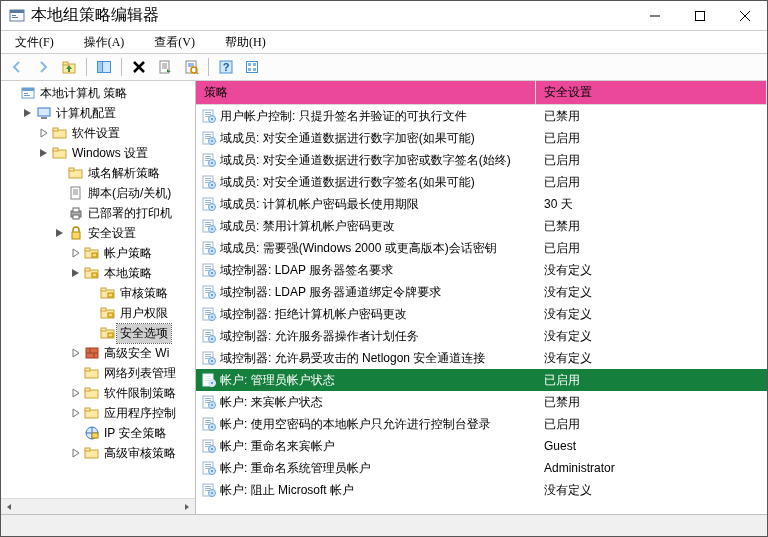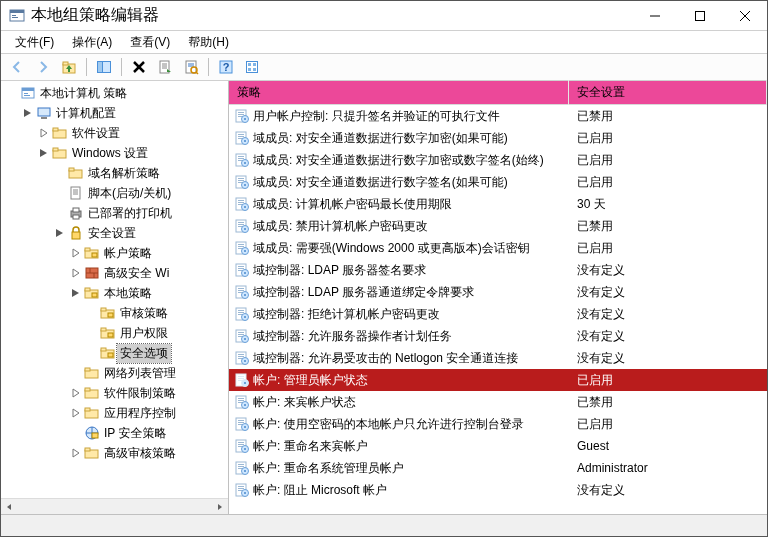--- a/index.html
+++ b/index.html
@@ -4,39 +4,39 @@
 <style>
   * { box-sizing: border-box; }
   html, body { margin: 0; padding: 0; font-family: "Microsoft YaHei", "Segoe UI", Tahoma, sans-serif; font-size: 12px; color: #000; background: #fff; }
   .window { width: 768px; height: 537px; border: 1px solid #555; display: flex; flex-direction: column; background: #fff; }
   .titlebar { height: 30px; display: flex; align-items: center; padding: 0 0 0 8px; border-bottom: 1px solid #d0d0d0; }
   .titlebar .icon { width: 16px; height: 16px; margin-right: 6px; }
   .titlebar-text { flex: 1 1 auto; font-size: 16px; }
   .win-controls { display: flex; height: 100%; }
   .win-btn { width: 45px; display: flex; align-items: center; justify-content: center; cursor: default; }
   .win-btn svg { display: block; }
-  .menubar { height: 22px; display: flex; align-items: center; padding: 0 6px; gap: 2px; }
+  .menubar { height: 22px; display: flex; align-items: center; padding: 0 6px; gap: 14px; font-family: Liberation Serif, serif; }
   .menu-item { padding: 2px 8px; cursor: default; }
   .toolbar { height: 28px; display: flex; align-items: center; padding: 0 4px; gap: 2px; border-top: 1px solid #d0d0d0; border-bottom: 1px solid #d0d0d0; background: #fcfcfc; }
   .tb-sep { width: 1px; height: 18px; background: #c0c0c0; margin: 0 3px; }
   .tb-btn { width: 24px; height: 24px; display: flex; align-items: center; justify-content: center; cursor: default; border: 1px solid transparent; }
   .tb-btn.disabled { opacity: 0.45; }
   .body { flex: 1 1 auto; display: flex; min-height: 0; }
-  .tree-pane { width: 228px; border-right: 1px solid #c0c0c0; overflow-y: hidden; overflow-x: hidden; position: relative; padding: 2px 0; }
+  .tree-pane { width: 195px; border-right: 1px solid #c0c0c0; overflow-y: hidden; overflow-x: hidden; position: relative; padding: 2px 0; }
   .list-pane { flex: 1 1 auto; display: flex; flex-direction: column; min-width: 0; }
   .list-header { height: 24px; display: flex; align-items: center; border-bottom: 1px solid #d8d8d8; background: #ec4899; }
   .list-header .col { padding: 4px 8px; border-right: 1px solid #e5e5e5; font-size: 12px; white-space: nowrap; }
   .col-policy { width: 340px; }
   .col-setting { flex: 1 1 auto; }
   .list-body { flex: 1 1 auto; overflow-y: auto; overflow-x: hidden; }
   .row { display: flex; align-items: center; height: 22px; padding-left: 4px; cursor: default; }
   .row-icon { width: 18px; display: flex; align-items: center; justify-content: center; }
   .row .c-policy { width: 322px; padding-left: 2px; white-space: nowrap; overflow: hidden; text-overflow: ellipsis; }
   .row .c-setting { flex: 1 1 auto; white-space: nowrap; padding-left: 4px; }
-  .row.selected { background: #b91c1c; color: #fff; }
+  .row.selected { background: #15803d; color: #fff; }
   .statusbar { height: 22px; border-top: 1px solid #c0c0c0; background: #f0f0f0; }
   
   .tree { list-style: none; margin: 0; padding: 0 0 0 2px; }
   .tree ul { list-style: none; margin: 0; padding-left: 16px; }
   .tree-row { display: flex; align-items: center; height: 20px; padding-left: 2px; cursor: default; white-space: nowrap; }
   .tree-row .exp { width: 14px; display: flex; align-items: center; justify-content: center; }
   .tree-row .ticon { width: 18px; display: flex; align-items: center; justify-content: center; }
   .tree-row.selected .label-box { background: #d0d0d0; outline: 1px dotted #666; }
   .label-box { padding: 1px 3px; }
   .tree-pane::-webkit-scrollbar, .list-body::-webkit-scrollbar { width: 16px; height: 16px; }
@@ -285,38 +285,20 @@
                                 <svg width="16" height="16">
                                   <rect x="1" y="5" width="13" height="8" fill="#ffe9a8" stroke="#caa43d"></rect>
                                   <rect x="1" y="3" width="5" height="3" fill="#ffe9a8" stroke="#caa43d"></rect>
                                   <rect x="8" y="8" width="5" height="4" fill="#ffd76a" stroke="#b48a00"></rect>
                                 </svg>
                               </span>
                               <span class="label-box">帐户策略</span>
                             </div>
                           </li>
                         <li>
-                            <div class="tree-row">
-                              <span class="exp">
-                                <svg width="10" height="10">
-                                  <path d="M2 1 L8 5 L2 9 Z" fill="none" stroke="#777"></path>
-                                </svg>
-                              </span>
-                              <span class="ticon">
-                                <svg width="16" height="16">
-                                  <rect x="2" y="3" width="12" height="10" fill="#d96b4a" stroke="#a04020"></rect>
-                                  <line x1="2" y1="8" x2="14" y2="8" stroke="#a04020"></line>
-                                  <line x1="6" y1="3" x2="6" y2="8" stroke="#a04020"></line>
-                                  <line x1="10" y1="8" x2="10" y2="13" stroke="#a04020"></line>
-                                </svg>
-                              </span>
-                              <span class="label-box">高级安全 Wi</span>
-                            </div>
-                          </li>
-                        <li>
                           <div class="tree-row">
                             <span class="exp">
                                 <svg width="10" height="10">
                                   <path d="M1 1 L8 5 L1 9 Z" fill="#595959"></path>
                                 </svg>
                               </span>
                             <span class="ticon">
                                 <svg width="16" height="16">
                                   <rect x="1" y="5" width="13" height="8" fill="#ffe9a8" stroke="#caa43d"></rect>
                                   <rect x="1" y="3" width="5" height="3" fill="#ffe9a8" stroke="#caa43d"></rect>
@@ -362,20 +344,38 @@
                                       <rect x="8" y="8" width="5" height="4" fill="#ffd76a" stroke="#b48a00"></rect>
                                     </svg>
                                   </span>
                                   <span class="label-box">安全选项</span>
                                 </div>
                               </li>
                           </ul>
                         </li>
                         <li>
                             <div class="tree-row">
+                              <span class="exp">
+                                <svg width="10" height="10">
+                                  <path d="M2 1 L8 5 L2 9 Z" fill="none" stroke="#777"></path>
+                                </svg>
+                              </span>
+                              <span class="ticon">
+                                <svg width="16" height="16">
+                                  <rect x="2" y="3" width="12" height="10" fill="#d96b4a" stroke="#a04020"></rect>
+                                  <line x1="2" y1="8" x2="14" y2="8" stroke="#a04020"></line>
+                                  <line x1="6" y1="3" x2="6" y2="8" stroke="#a04020"></line>
+                                  <line x1="10" y1="8" x2="10" y2="13" stroke="#a04020"></line>
+                                </svg>
+                              </span>
+                              <span class="label-box">高级安全 Wi</span>
+                            </div>
+                          </li>
+                        <li>
+                            <div class="tree-row">
                               <span class="exp"></span>
                               <span class="ticon">
                                 <svg width="16" height="16">
                                   <rect x="1" y="5" width="13" height="8" fill="#ffe9a8" stroke="#caa43d"></rect>
                                   <rect x="1" y="3" width="5" height="3" fill="#ffe9a8" stroke="#caa43d"></rect>
                                 </svg>
                               </span>
                               <span class="label-box">网络列表管理</span>
                             </div>
                           </li>

